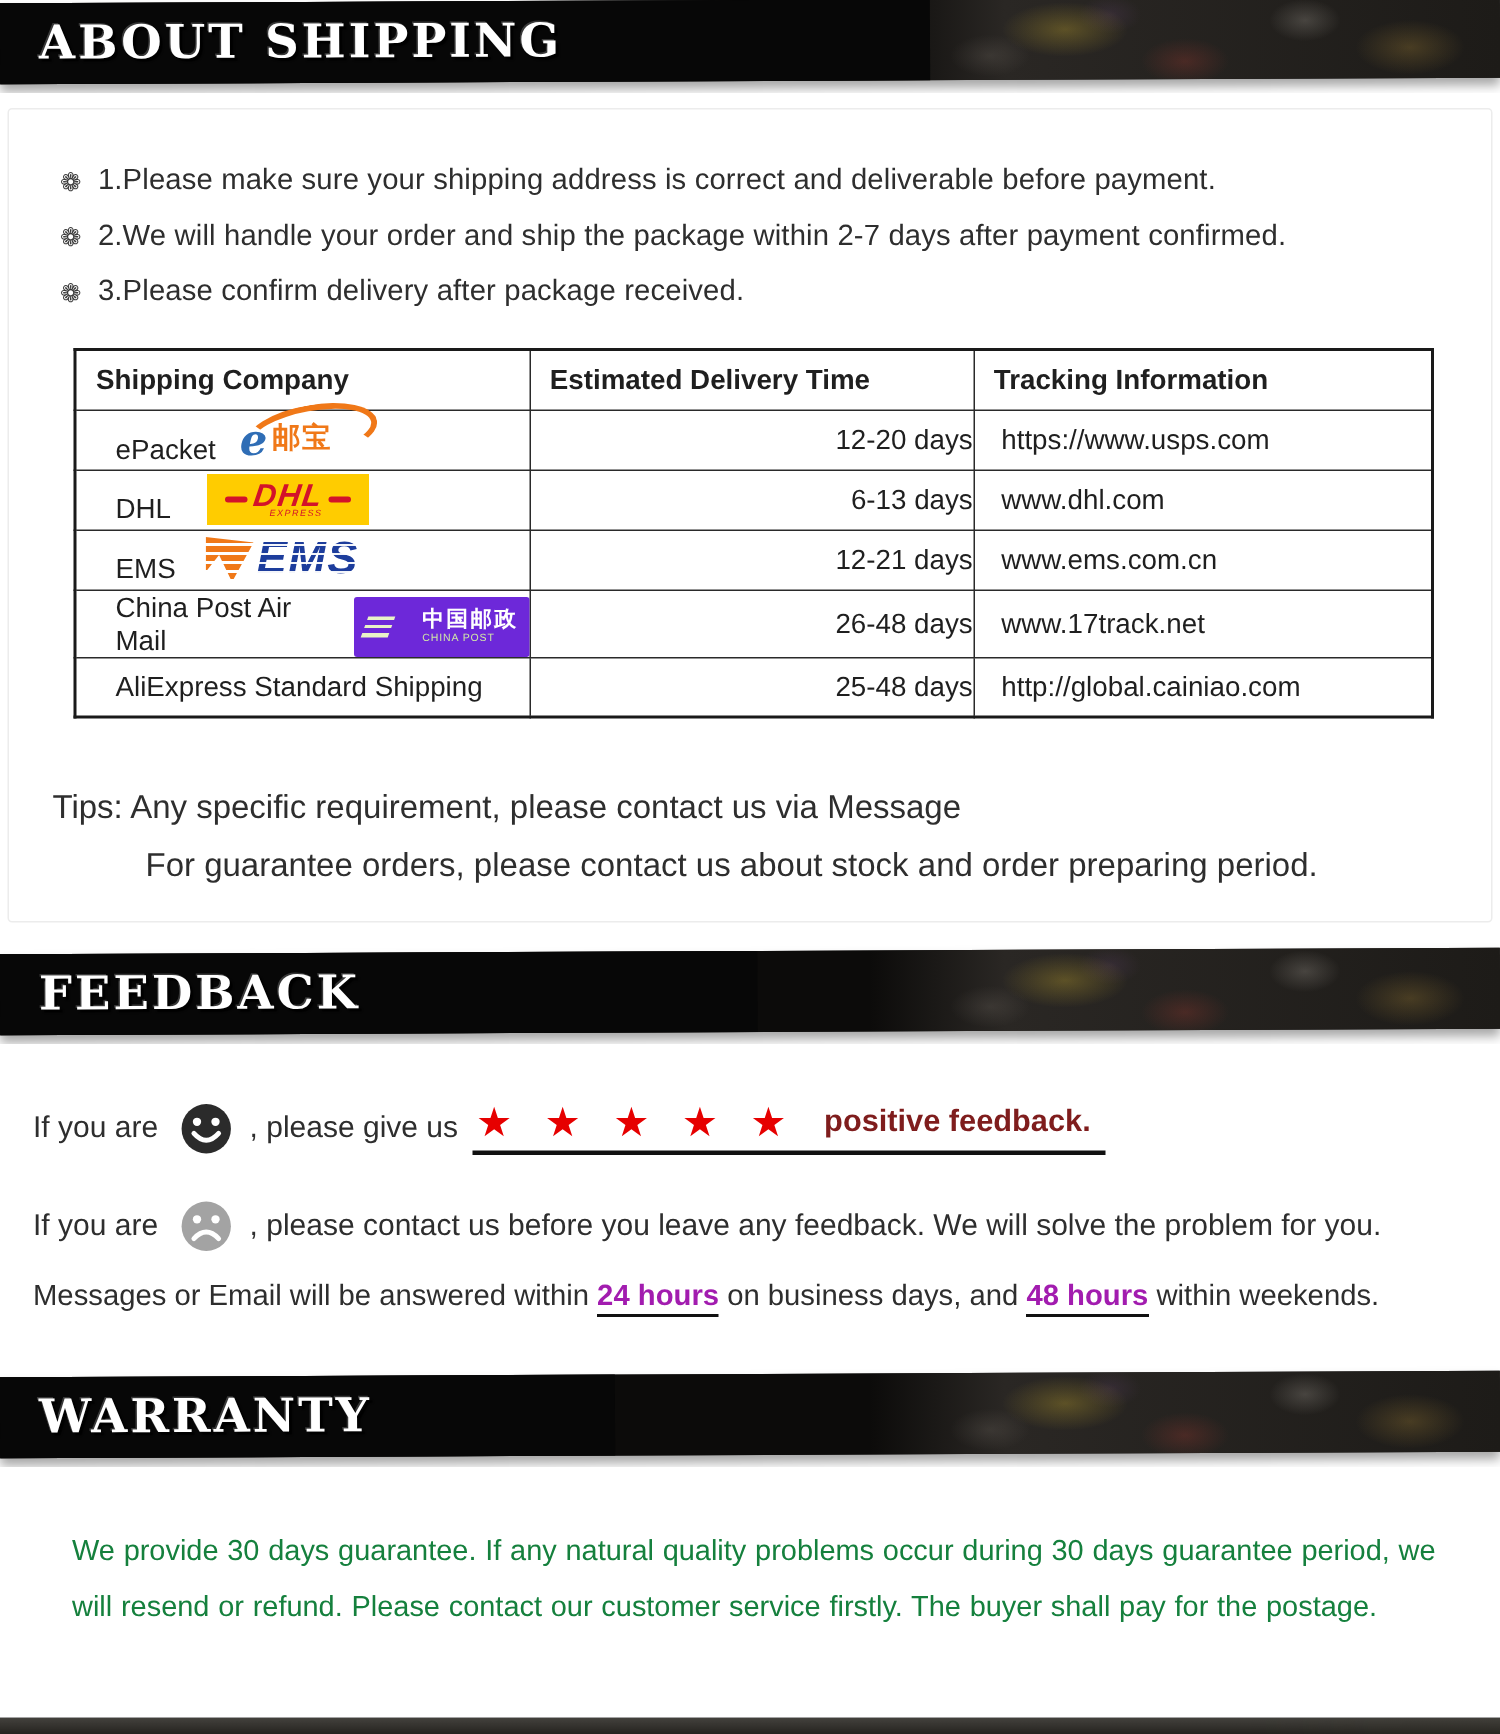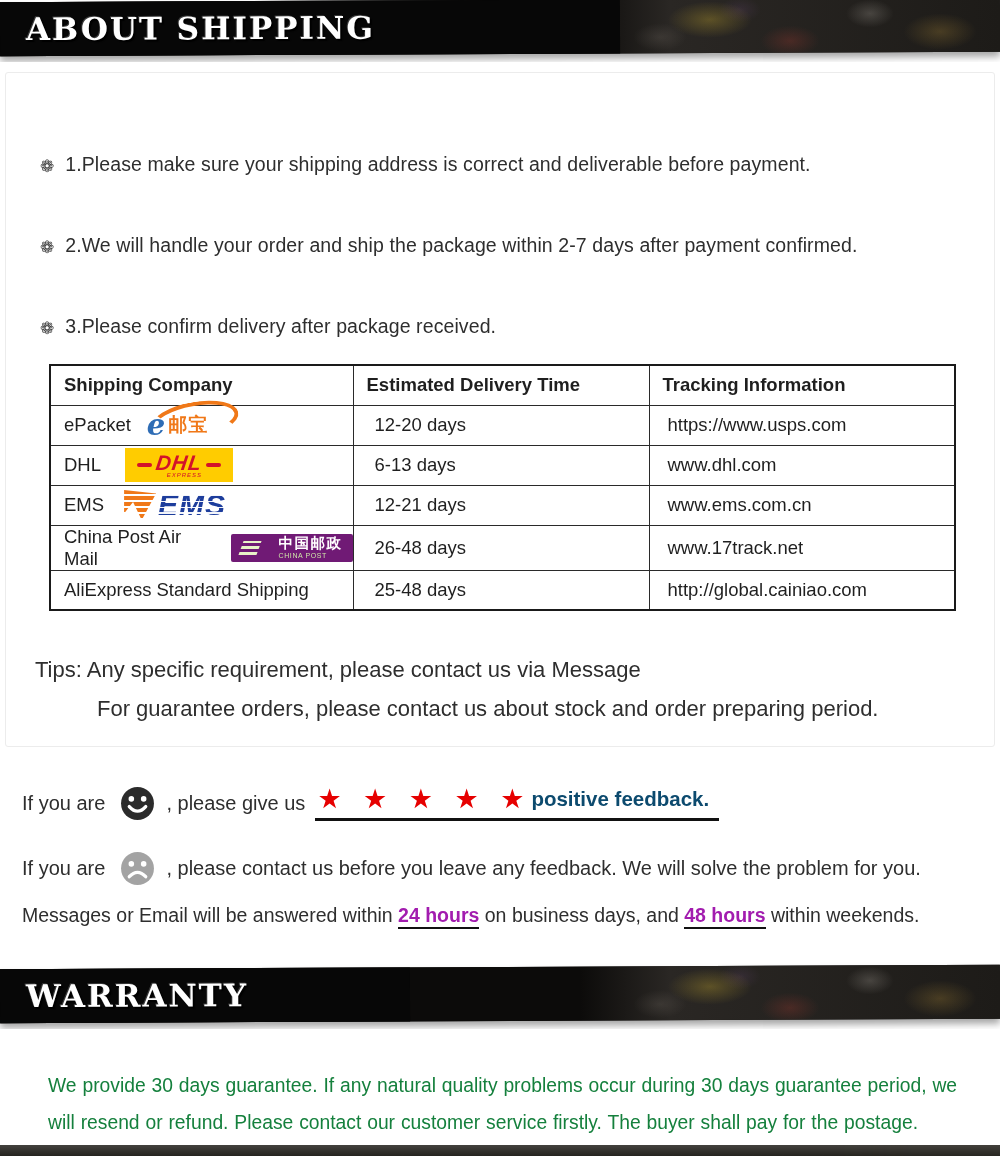--- a/index.html
+++ b/index.html
@@ -26,32 +26,32 @@
   .w-shipping { width:620px; } .w-feedback { width:505px; } .w-warranty { width:410px; }
   .banner-title { padding-left:26px; color:#fff; font-family:"DejaVu Serif", serif;
     font-weight:bold; font-size:31px; letter-spacing:2px; white-space:nowrap;
     text-shadow:2px 2px 1px #000, -1px -1px 0 rgba(90,90,90,0.6); }
 
   
   .content-box { margin:10px 5px 0 5px; border:1px solid #ececec; border-radius:3px;
                  padding:36px 0 24px 0; }
   .note { display:flex; align-items:baseline; margin:0 0 14px 34px; white-space:nowrap; }
   .bullet { font-size:17px; color:#3a3a3a; margin-right:11px; position:relative; top:1px; }
-  .note-text { font-size:19.5px; color:#2e2e2e; letter-spacing:0.1px;margin-top:44px; }
+  .note-text { font-size:19.5px; color:#2e2e2e; letter-spacing:0.1px; }
 
   table.ship-table { border-collapse:collapse; margin:26px 0 0 43px; table-layout:fixed;
                      width:905px; border:2px solid #1a1a1a; }
   .ship-table th, .ship-table td { border:1px solid #2a2a2a; height:40px;
       font-size:18.5px; color:#1f1f1f; text-align:left; vertical-align:middle; }
   .ship-table th { font-weight:bold; padding-left:13px; }
   .ship-table td.c1 { padding-left:13px; }
-  .ship-table td.c2 { padding-left:21px; }
+  .ship-table td.c2 { padding-left:21px;text-align:right; }
   .ship-table td.c3 { padding-left:18px; }
   col.c1 { width:303px; } col.c2 { width:296px; } col.c3 { width:306px; }
-  .company { display:flex; align-items:center; }
+  .company { display:flex; align-items:flex-end;margin-left:13px; }
 
   
   .logo { display:inline-flex; align-items:center; position:relative; }
   .epacket { margin-left:16px; width:100px; height:36px; }
   .ep-arc { position:absolute; left:4px; top:-5px; width:88px; height:36px;
     border:4px solid transparent; border-top-color:#f07818; border-right-color:#f07818;
     border-radius:50%; transform:rotate(-10deg); }
   .ep-e { font-family:"DejaVu Serif", serif; font-style:italic; font-weight:bold;
           color:#2f6db5; font-size:29px; line-height:34px; }
   .ep-cn { color:#f07818; font-weight:bold; font-size:19px; margin-left:3px;
@@ -70,41 +70,41 @@
   .ems { margin-left:20px; height:34px; }
   .ems-chevron { width:32px; height:30px; margin-right:2px;
     background:repeating-linear-gradient(180deg,#f07818 0 4px,#fff 4px 6px);
     clip-path:polygon(0 0,100% 12%,55% 100%,28% 40%,0 78%); }
   .ems-name { font-weight:900; font-style:italic; color:#1d3d9c; font-size:30px;
               letter-spacing:1px; line-height:30px; }
   .ems-stripes { position:absolute; inset:2px 0 2px 0; pointer-events:none;
     background:repeating-linear-gradient(180deg,transparent 0 4.5px,rgba(255,255,255,0.95) 4.5px 6px); }
 
   
-  .cpost { margin-left:20px; width:130px; height:28px; background:#701a75;
+  .cpost { margin-left:20px; width:130px; height:40px; background:#6d28d9;
            justify-content:center; gap:20px; border-radius:2px; }
   .cp-emblem { width:18px; height:14px; transform:skewX(-20deg);
     background:linear-gradient(#e9f2c8 0 2.5px,transparent 2.5px 5.5px,
                #e9f2c8 5.5px 8px,transparent 8px 11px,#e9f2c8 11px 14px); }
   .cp-col { display:flex; flex-direction:column; line-height:1; }
   .cp-cn { color:#fff; font-weight:bold; font-size:14.5px; letter-spacing:1.5px; }
   .cp-en { color:#cfe6a8; font-size:7px; letter-spacing:0.6px; margin-top:2px; }
 
   .tips { margin:46px 0 0 29px; font-size:22px; color:#2e2e2e; }
   .tips-line1 { white-space:nowrap; }
   .tips-line2 { white-space:nowrap; margin:13px 0 0 62px; }
 
   
   .fb { padding:38px 0 0 22px; }
   .fb-line { display:flex; align-items:center; white-space:nowrap; font-size:20px; }
   .fb-line .face { margin:0 10px 0 14px; flex:0 0 auto; }
   .underline-group { display:inline-flex; align-items:center; margin-left:10px;
       border-bottom:3px solid #111; padding:0 10px 6px 2px; }
   .stars { color:#e60000; font-size:27px; letter-spacing:7px; line-height:26px; }
-  .positive { font-weight:bold; font-size:20.5px; color:#0c4a6e; margin-left:0; }
+  .positive { font-weight:bold; font-size:20.5px; color:#7f1d1d; margin-left:18px; }
   .fb-line2 { margin-top:28px; }
   .fb-line3 { margin:10px 0 0 0; font-size:19.5px; line-height:36px; white-space:nowrap; }
   .hrs { font-weight:bold; color:#a21caf; border-bottom:2.5px solid #111; padding-bottom:1px; }
 
   
   .warranty-text { margin:38px 0 0 48px; width:915px; font-size:19.3px;
                    line-height:37px; color:#15803d; word-spacing:0.5px; }
 
   
   .bottom-strip { position:absolute; left:0; right:0; bottom:0; height:11px;
@@ -226,20 +226,28 @@
         </tr>
       </tbody>
     </table>
 
     <div class="tips">
       <div class="tips-line1">Tips: Any specific requirement, please contact us via Message</div>
       <div class="tips-line2">For guarantee orders, please contact us about stock and order preparing period.</div>
     </div>
   </div>
 
+  <div class="banner-wrap" style="padding-top:19px;">
+    <div class="banner">
+      <div class="banner-texture"></div>
+      <div class="banner-panel w-feedback">
+        <span class="banner-title">FEEDBACK</span>
+      </div>
+    </div>
+  </div>
 
   <div class="fb">
     <div class="fb-line">
       <span>If you are</span>
       <svg class="face" viewBox="0 0 36 36" width="37" height="37">
         <circle cx="18" cy="18" r="16" fill="#2b2b2b"></circle>
         <circle cx="12" cy="13.5" r="2.7" fill="#fff"></circle>
         <circle cx="24" cy="13.5" r="2.7" fill="#fff"></circle>
         <path d="M10 21 Q18 30 26 21" stroke="#fff" stroke-width="3.2" fill="none" stroke-linecap="round"></path>
       </svg>

